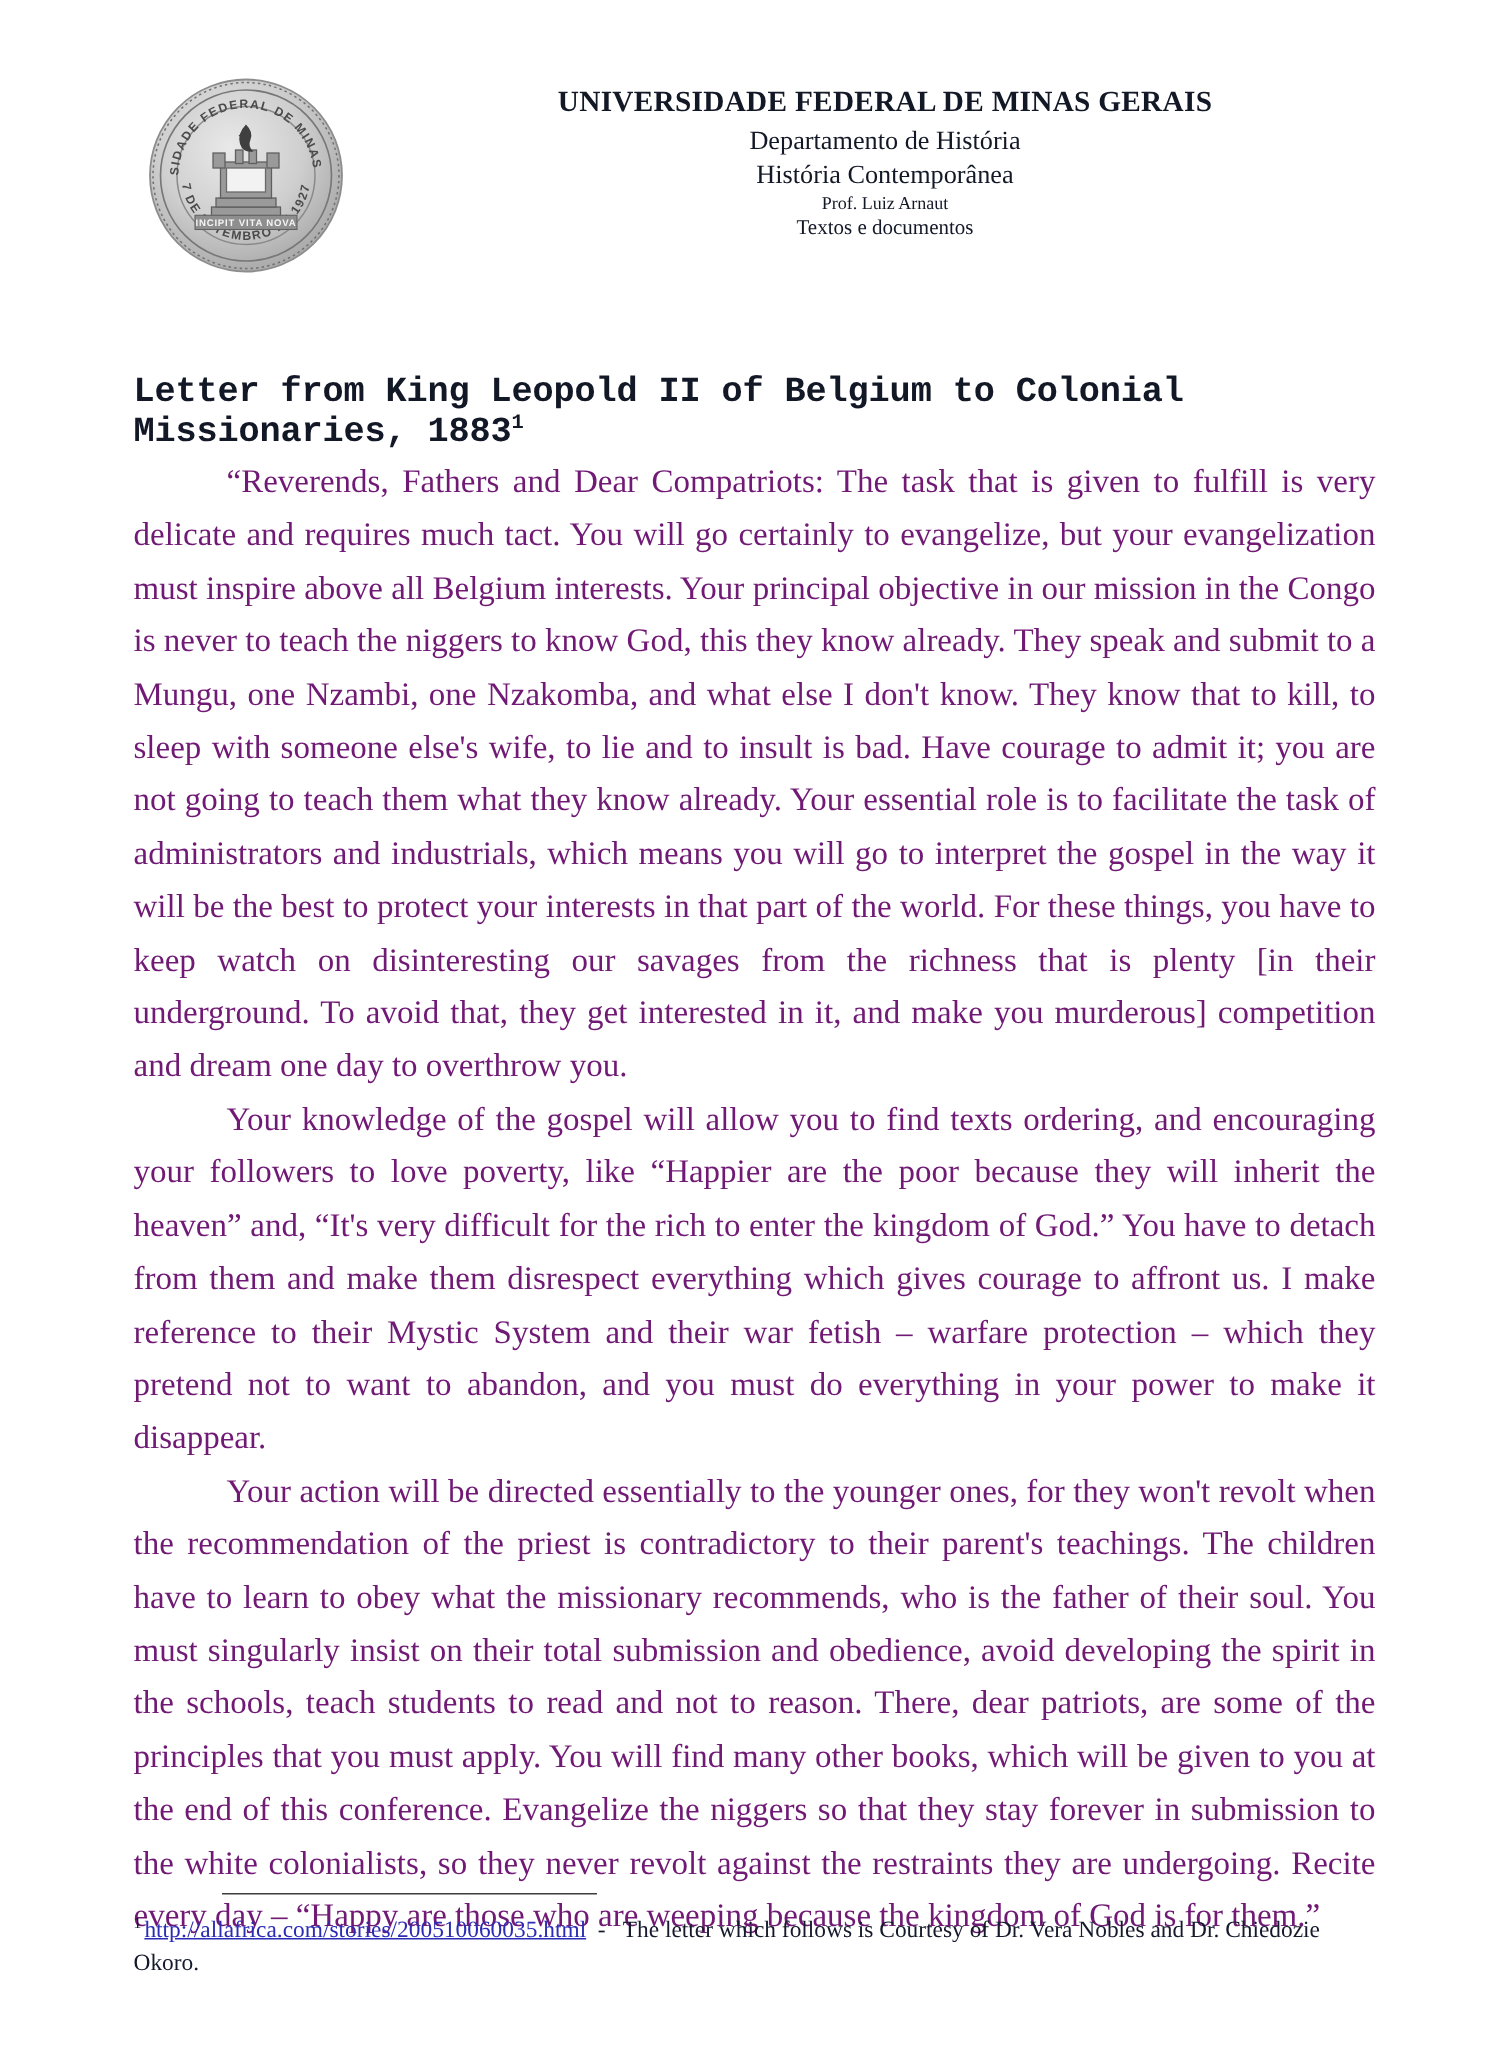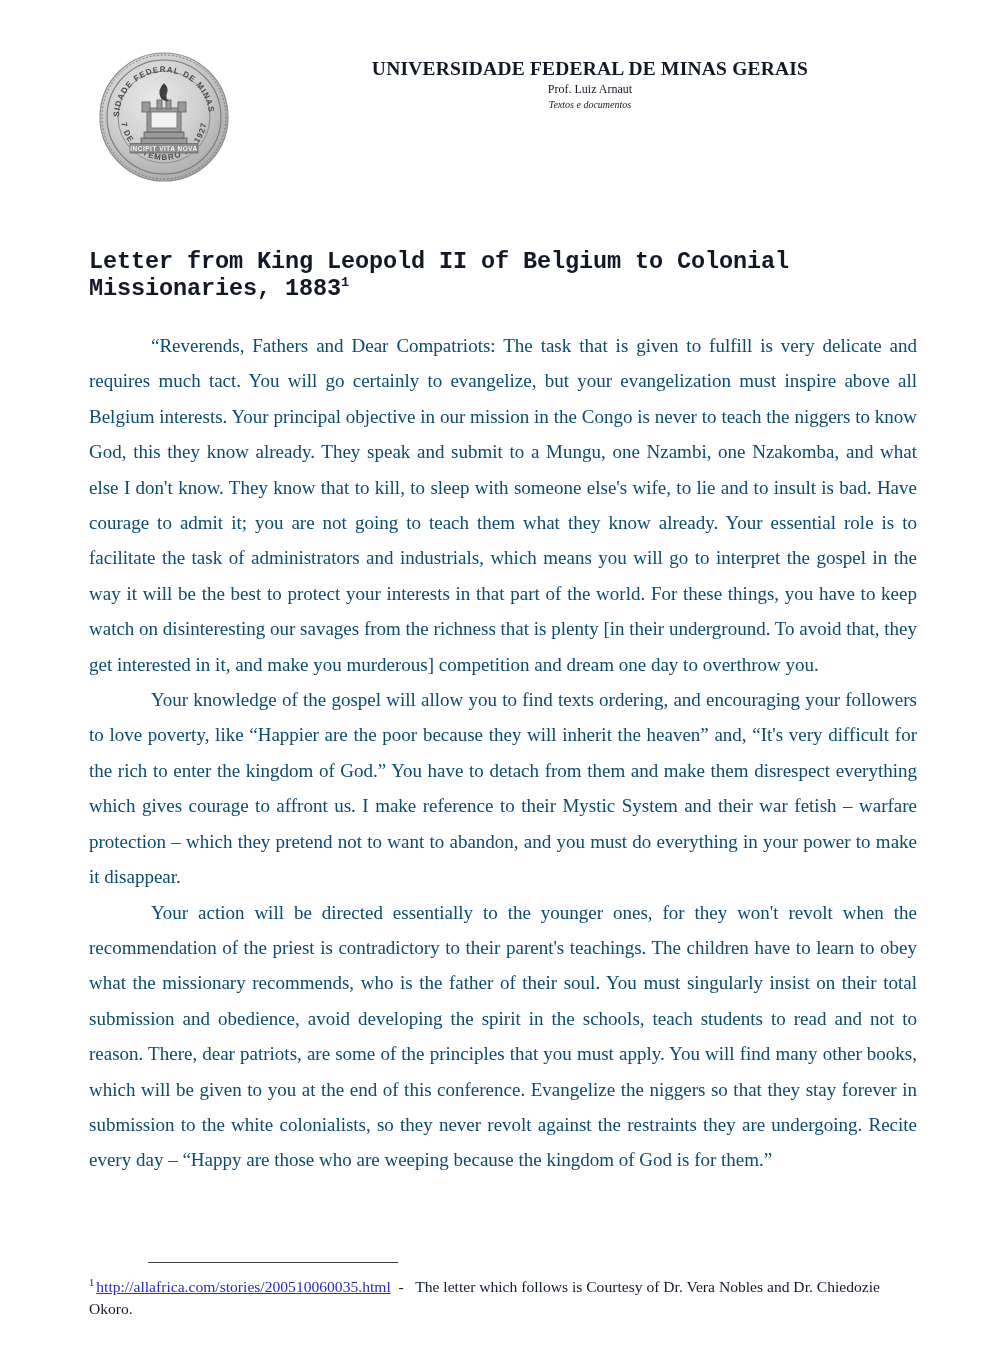--- a/index.html
+++ b/index.html
@@ -48,21 +48,21 @@
   .hl-1 {
     font-size: 19.5px;
     font-weight: bold;
     letter-spacing: 0.2px;
     white-space: nowrap;
   }
   .hl-2 { font-size: 17.5px; }
   .hl-3 { font-size: 17.5px; }
   .hl-4 { font-size: 17.5px; }
   .hl-5 { font-size: 12px; }
-  .hl-6 { font-size: 10px; font-style: italic; }
+  .hl-6 { font-size: 14px; }
 
   
   .doc-title {
     position: absolute;
     top: 232px;
     left: 89px;
     right: 84px;
     font-size: 23.5px;
     font-weight: bold;
     letter-spacing: -0.1px;
@@ -74,26 +74,25 @@
     font-weight: bold;
     line-height: 0;
   }
 
   
   .body-copy {
     position: absolute;
     top: 303px;
     left: 89px;
     width: 828px;
-    font-size: 19px;
+    font-size: 22px;
     line-height: 35.4px;
     text-align: justify;
     text-justify: inter-word;
-    color: #0c4a6e;
-    margin-top: 25px;
+    color: #701a75;
   }
   .body-copy p {
     margin: 0 0 0 0;
     text-indent: 62px;
     hyphens: none;
   }
   .body-copy p + p { margin-top: 0; }
 
   
   .footnote-area {
@@ -175,20 +174,22 @@
 
         <g>
           <rect x="33" y="93.5" width="68" height="9.5" fill="#8e8e8e" stroke="#606060" stroke-width="0.7"></rect>
           <text x="67" y="100.6" text-anchor="middle" font-family="'Liberation Sans', sans-serif" font-size="6.4" font-weight="bold" fill="#f4f4f4" letter-spacing="0.55">INCIPIT VITA NOVA</text>
         </g>
       </svg>
     </div>
 
     <div class="headerblock">
       <div class="hl-1">UNIVERSIDADE FEDERAL DE MINAS GERAIS</div>
+      <div class="hl-3">Departamento de História</div>
+      <div class="hl-4">História Contemporânea</div>
       <div class="hl-5">Prof. Luiz Arnaut</div>
       <div class="hl-6">Textos e documentos</div>
     </div>
   </div>
 
   <h1 class="doc-title"><span>Letter from King Leopold II of Belgium to Colonial Missionaries, 1883</span><sup>1</sup></h1>
 
   <div class="body-copy">
     <p>“Reverends, Fathers and Dear Compatriots: The task that is given to fulfill is very delicate and requires much tact. You will go certainly to evangelize, but your evangelization must inspire above all Belgium interests. Your principal objective in our mission in the Congo is never to teach the niggers to know God, this they know already. They speak and submit to a Mungu, one Nzambi, one Nzakomba, and what else I don't know. They know that to kill, to sleep with someone else's wife, to lie and to insult is bad. Have courage to admit it; you are not going to teach them what they know already. Your essential role is to facilitate the task of administrators and industrials, which means you will go to interpret the gospel in the way it will be the best to protect your interests in that part of the world. For these things, you have to keep watch on disinteresting our savages from the richness that is plenty [in their underground. To avoid that, they get interested in it, and make you murderous] competition and dream one day to overthrow you.</p>
     <p>Your knowledge of the gospel will allow you to find texts ordering, and encouraging your followers to love poverty, like “Happier are the poor because they will inherit the heaven” and, “It's very difficult for the rich to enter the kingdom of God.” You have to detach from them and make them disrespect everything which gives courage to affront us. I make reference to their Mystic System and their war fetish – warfare protection – which they pretend not to want to abandon, and you must do everything in your power to make it disappear.</p>

